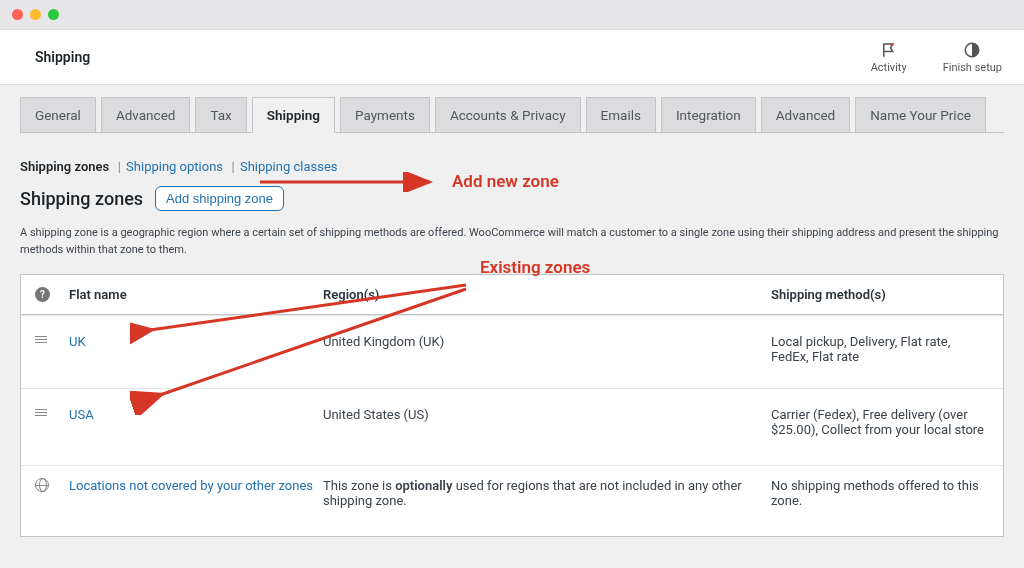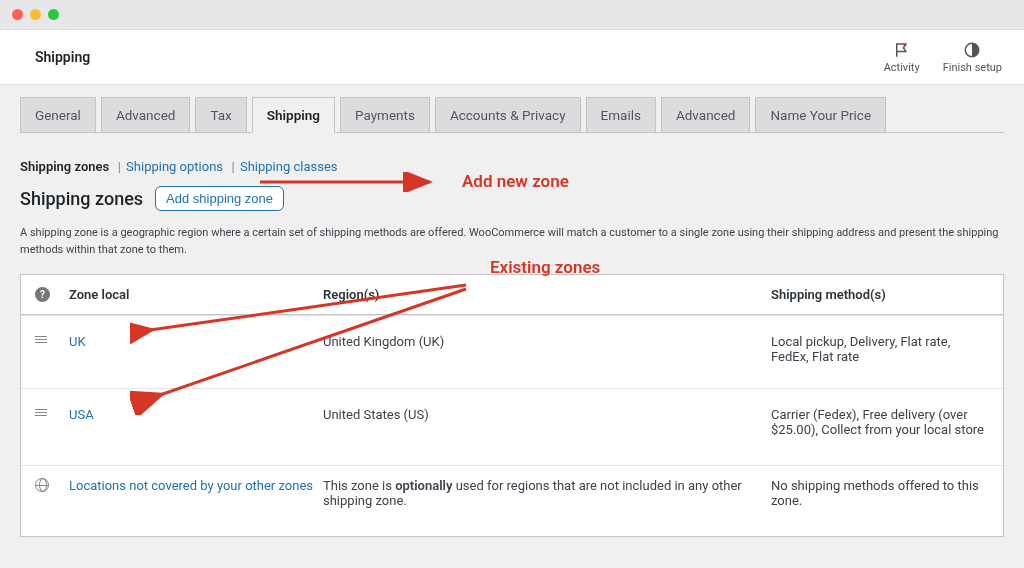--- a/index.html
+++ b/index.html
@@ -2,21 +2,21 @@
 <html><head>
 <meta charset="utf-8">
 <style>
   * { box-sizing: border-box; margin: 0; padding: 0; }
   body { font-family: -apple-system, BlinkMacSystemFont, "Segoe UI", Roboto, sans-serif; font-size: 13px; color: #3c434a; background: #f0f0f1; width: 1024px; height: 568px; overflow: hidden; }
   .window-top { height: 30px; background: #e7e7e9; display: flex; align-items: center; padding-left: 12px; gap: 7px; border-bottom: 1px solid #ddd; }
   .dot { width: 11px; height: 11px; border-radius: 50%; }
   .dot.r { background: #ff5f57; } .dot.y { background: #febc2e; } .dot.g { background: #28c840; }
   .header { background: #fff; height: 55px; border-bottom: 1px solid #e2e2e2; display: flex; justify-content: space-between; align-items: center; padding: 0 22px 0 35px; }
   .header-title { font-weight: 600; font-size: 14px; color: #1d2327; }
-  .header-actions { display: flex; gap: 23px; }
+  .header-actions { display: flex; gap: 36px; }
   .header-action { display: flex; flex-direction: column; align-items: center; gap: 2px; font-size: 11px; color: #555; cursor: pointer; }
   .flag-ico, .half-ico { width: 18px; height: 18px; display:block; }
   .content { padding: 12px 20px 0 20px; }
   .tabs { display: flex; border-bottom: 1px solid #c3c4c7; }
   .tab { background: #dcdcde; border: 1px solid #c3c4c7; padding: 9px 14px; margin-right: 5px; margin-bottom: -1px; font-size: 13.5px; color: #50575e; cursor: pointer; text-align: center; }
   .tab.active { background: #f0f0f1; border-bottom: 1px solid #f0f0f1; font-weight: 600; color: #1d2327; }
   .subnav { margin-top: 26px; font-size: 13px; }
   .subnav a { color: #2271b1; text-decoration: none; }
   .subnav .cur { color: #1d2327; font-weight: 600; }
   .subnav .sep { color: #888; margin: 0 2px; }
@@ -34,21 +34,21 @@
   .col-method { flex: 1; }
   .zone-link { color: #2271b1; text-decoration: none; }
   .bold { font-weight: 600; }
   .drag-lines { display: inline-block; width: 12px; }
   .drag-lines span { display: block; height: 1px; background: #888; margin: 2px 0; }
   .globe { width: 14px; height: 14px; border: 1px solid #888; border-radius: 50%; position: relative; }
   .globe:before { content:''; position:absolute; left:50%; top:-1px; bottom:-1px; width:6px; margin-left:-3px; border:1px solid #888; border-radius:50%; }
   .globe:after { content:''; position:absolute; top:50%; left:-1px; right:-1px; height:0; border-top:1px solid #888; }
   .help-q { width:15px; height:15px; border-radius:50%; background:#777; color:#fff; font-size:10px; text-align:center; line-height:15px; }
   
-  .ann { position: absolute; pointer-events: none; color: #d63626; font-weight: 600; font-size: 17px; margin-left: 10px; }
+  .ann { position: absolute; pointer-events: none; color: #d63626; font-weight: 600; font-size: 17px; }
   .arrow-svg { position: absolute; pointer-events: none; }
   .content-wrap { position: relative; }
 </style>
 </head>
 <body>
 
 <div class="window-top">
   <div class="dot r"></div>
   <div class="dot y"></div>
   <div class="dot g"></div>
@@ -78,20 +78,21 @@
 <div class="content">
 
   <div class="tabs">
     <div class="tab">General</div>
     <div class="tab">Advanced</div>
     <div class="tab">Tax</div>
     <div class="tab active">Shipping</div>
     <div class="tab">Payments</div>
     <div class="tab">Accounts &amp; Privacy</div>
     <div class="tab">Emails</div>
+    <div class="tab">Integration</div>
     <div class="tab">Advanced</div>
     <div class="tab">Name Your Price</div>
   </div>
 
   <div class="subnav">
     <span class="cur">Shipping zones</span>
     <span class="sep">&nbsp;|</span>
     <a href="#">Shipping options</a>
     <span class="sep">&nbsp;|</span>
     <a href="#">Shipping classes</a>
@@ -102,21 +103,21 @@
     <button class="addbtn">Add shipping zone</button>
   </div>
 
   <div class="desc">A shipping zone is a geographic region where a certain set of shipping methods are offered. WooCommerce will match a customer to a single zone using their shipping address and present the shipping methods within that zone to them.</div>
 
   <div class="table">
     <div class="thead">
       <div class="col-handle">
             <div class="help-q">?</div>
           </div>
-      <div class="col-name">Zone local</div>
+      <div class="col-name">Flat name</div>
       <div class="col-region">Region(s)</div>
       <div class="col-method">Shipping method(s)</div>
     </div>
 
     <div class="trow" style="padding-top:18px;padding-bottom:24px;">
       <div class="col-handle">
             <div class="drag-lines">
               <span></span>
               <span></span>
               <span></span>

